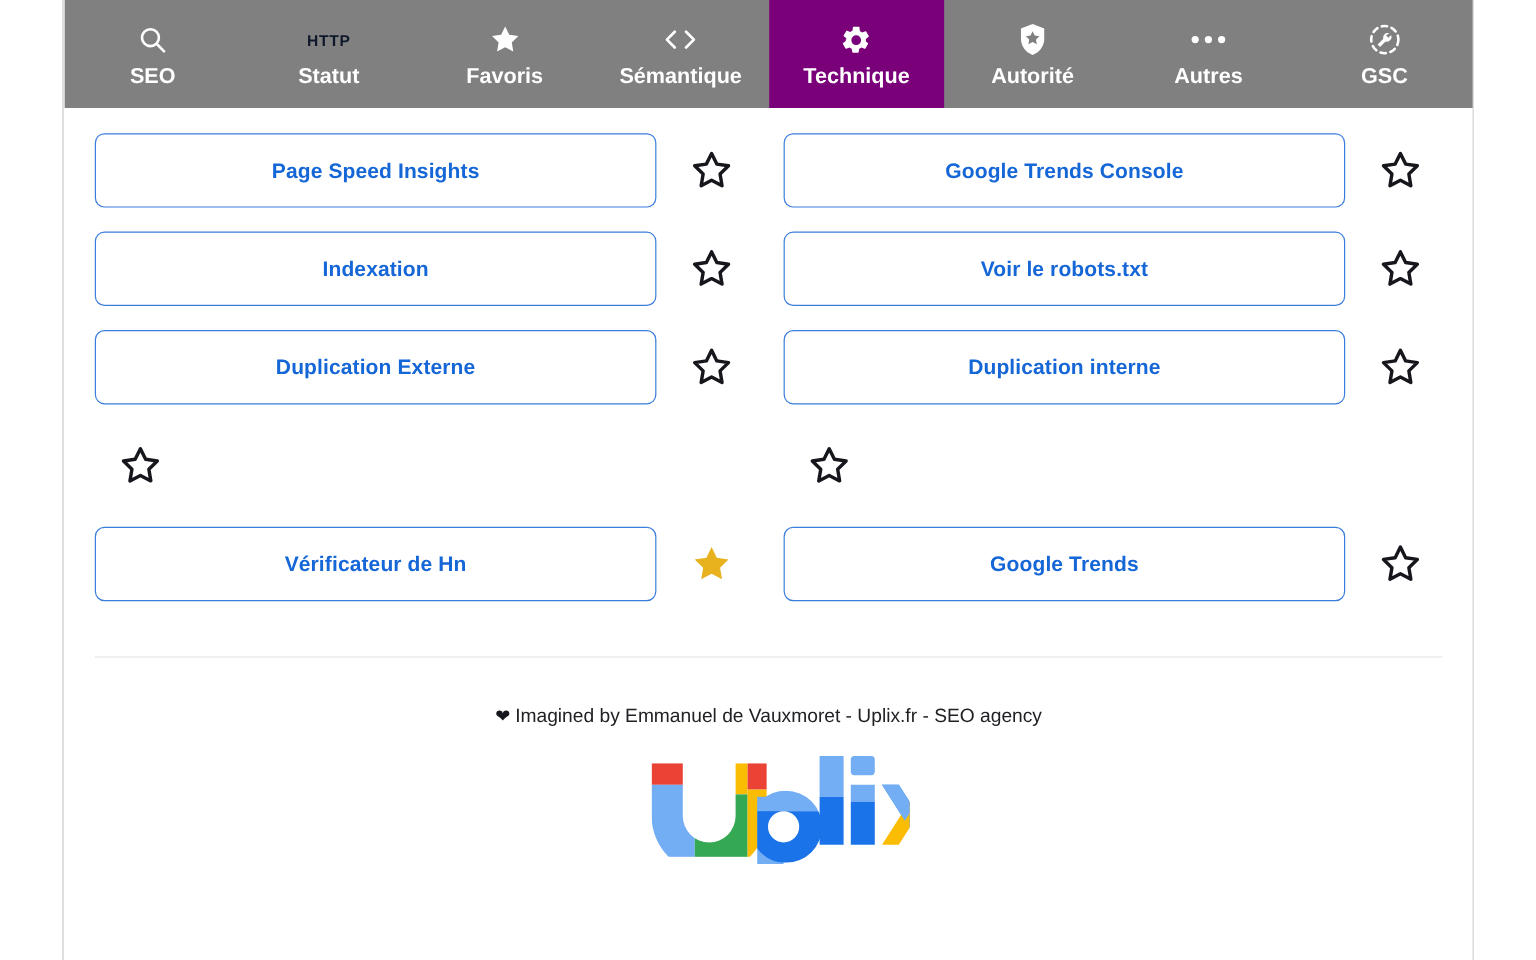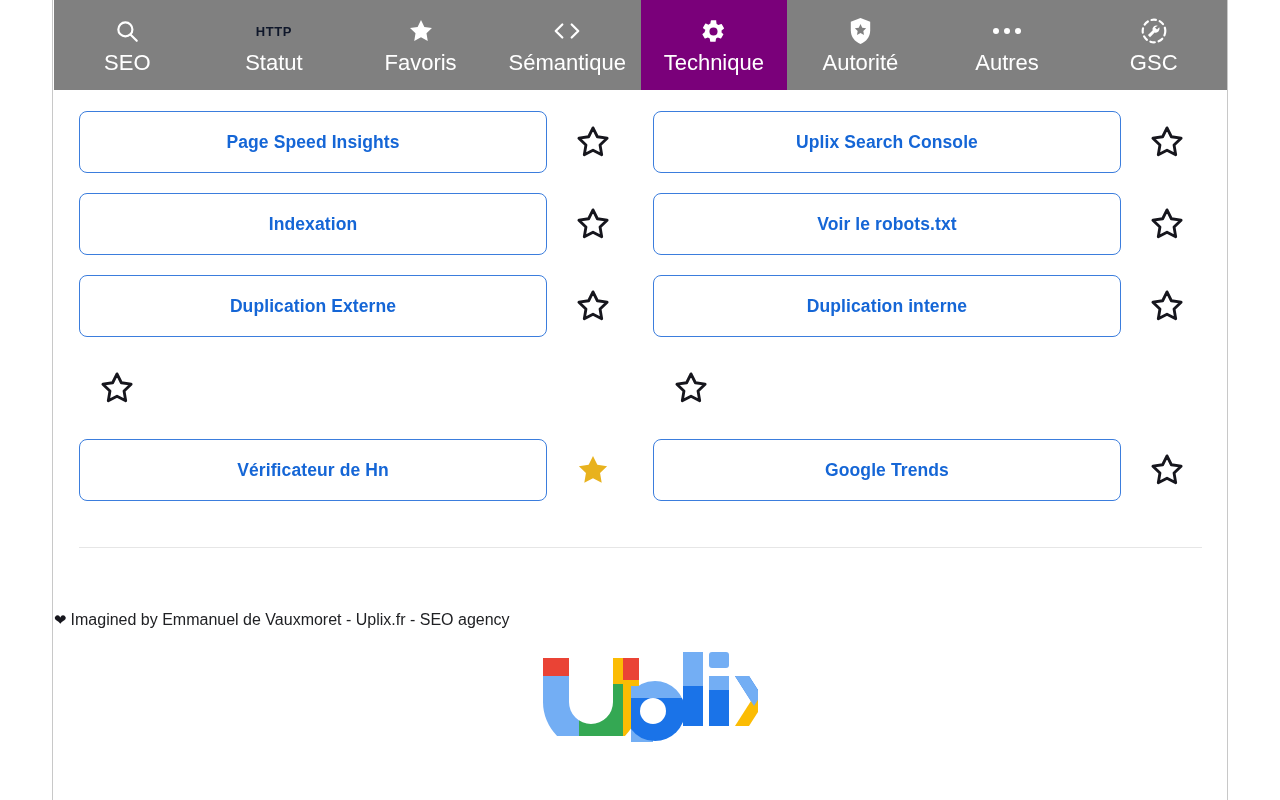--- a/index.html
+++ b/index.html
@@ -74,22 +74,22 @@
   }
   .nav-icon svg { display: block; }
   .nav-icon .http-text {
     font-size: 13px;
     font-weight: bold;
     letter-spacing: 0.6px;
     color: #0f172a;
     font-family: "Liberation Sans", sans-serif;
   }
   .nav-label {
-    font-size: 22px;
-    font-weight: normal;
+    font-size: 18px;
+    font-weight: bold;
     color: #ffffff;
     line-height: 1;
     white-space: nowrap;
   }
 
   
   .content {
     padding: 21px 0 0 0;
   }
   .grid {
@@ -145,21 +145,22 @@
   }
   .star-btn svg { display: block; }
 
   
   .divider {
     margin: 46px 25px 0 25px;
     height: 1px;
     background: #e6e6e6;
   }
   .credits {
-    margin-top: 64px;
+    margin-top: 42px;
+    text-align: center;
     font-size: 16px;
     color: #202124;
     font-family: "Liberation Sans", sans-serif;
     line-height: 1;
   }
   .credits .heart {
     color: #16161d;
     font-size: 15px;
     margin-right: 4px;
   }
@@ -308,21 +309,21 @@
                 <path d="M12 2.6l2.9 5.9 6.5.95-4.7 4.58 1.1 6.47L12 17.45 6.2 20.5l1.1-6.47L2.6 9.45l6.5-.95z"></path>
               </svg>
             </span>
           </div>
 
         </div>
 
         <div class="col right">
 
           <div class="row">
-            <button class="tool-btn">Uplix Search Console</button>
+            <button class="tool-btn">Google Trends Console</button>
             <span class="star-btn">
               <svg width="36" height="36" viewBox="0 0 24 24" fill="none" stroke="#16161d" stroke-width="1.9" stroke-linejoin="round">
                 <path d="M12 2.6l2.9 5.9 6.5.95-4.7 4.58 1.1 6.47L12 17.45 6.2 20.5l1.1-6.47L2.6 9.45l6.5-.95z"></path>
               </svg>
             </span>
           </div>
 
           <div class="row">
             <button class="tool-btn">Voir le robots.txt</button>
             <span class="star-btn">

